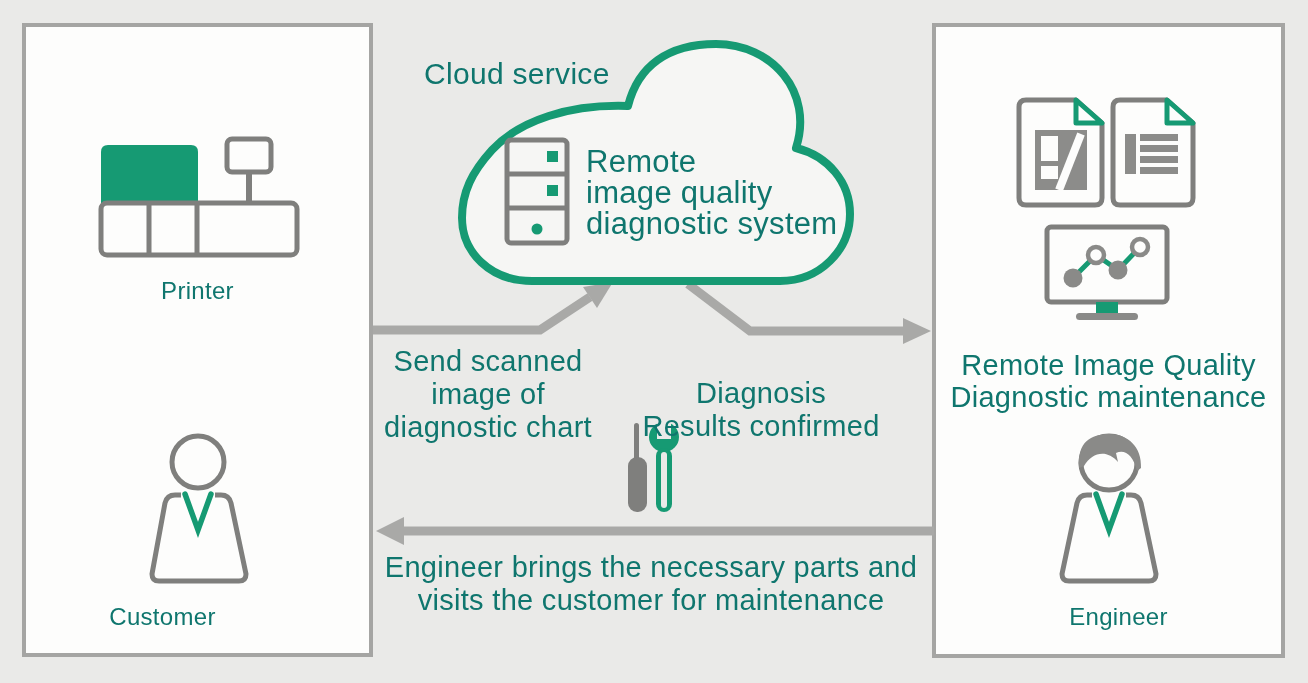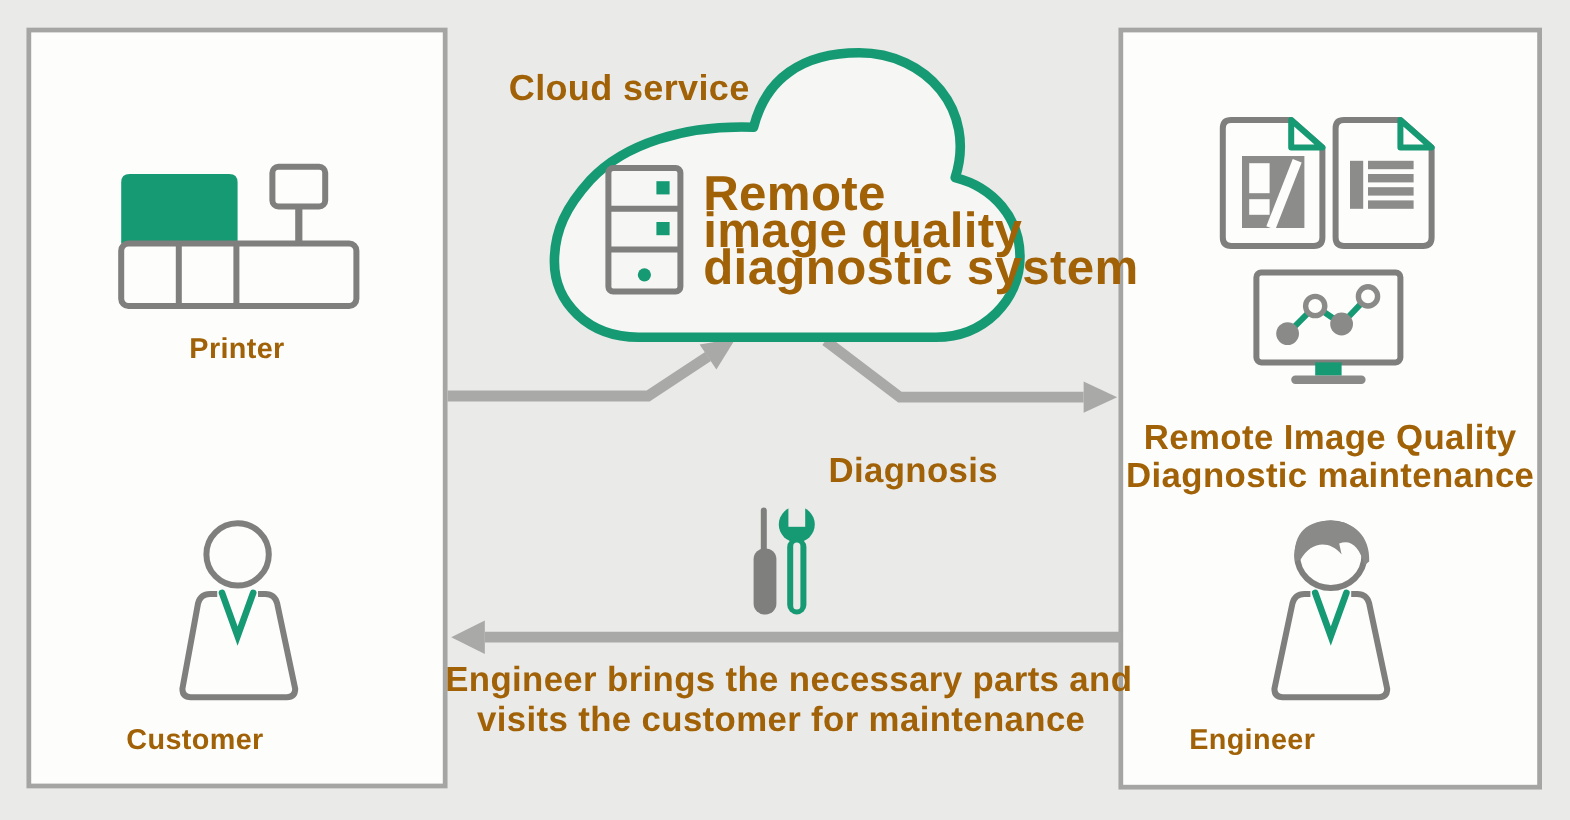--- a/index.html
+++ b/index.html
@@ -9,28 +9,28 @@
     font-family:"Liberation Sans","DejaVu Sans",sans-serif;
   }
   .panel {
     position:absolute; background:#fdfdfc; border:4px solid #a5a5a3;
     box-sizing:border-box;
   }
   .panel-left  { left:22px;  top:23px; width:351px; height:634px; }
   .panel-right { left:932px; top:23px; width:353px; height:635px; }
   svg.art { position:absolute; left:0; top:0; }
   .t {
-    position:absolute; color:#a16207; font-weight:700; letter-spacing:.3px;
+    position:absolute; color:#0f766e; font-weight:400; letter-spacing:.3px;
     line-height:33px; font-size:29px; white-space:nowrap;
   }
   .center { text-align:center; }
   .line { display:block; }
   .label-big { font-size:24px; }
   .cloud-label { font-size:30px; }
-  .cloud-sys { font-size:41px; line-height:31px; }
+  .cloud-sys { font-size:31px; line-height:31px; }
   .info { line-height:32px; }
 </style>
 </head>
 <body>
 
 <div class="canvas">
 
   <div class="panel panel-left"></div>
   <div class="panel panel-right"></div>
 
@@ -139,30 +139,36 @@
   <div class="t cloud-sys" style="left:586px; top:146px;">
     <span class="line">Remote</span>
     <span class="line">image quality</span>
     <span class="line">diagnostic system</span>
   </div>
 
   <div class="t label-big center" style="left:22px; top:274px; width:351px;">Printer</div>
 
   <div class="t label-big center" style="left:22px; top:600px; width:281px;">Customer</div>
 
+  <div class="t center" style="left:368px; top:345px; width:240px;">
+    <span class="line">Send scanned</span>
+    <span class="line">image of</span>
+    <span class="line">diagnostic chart</span>
+  </div>
 
   <div class="t center" style="left:611px; top:345px; width:300px;margin-top:32px;">
     <span class="line">Diagnosis</span>
+    <span class="line">Results confirmed</span>
   </div>
 
   <div class="t info center" style="left:932px; top:349px; width:353px;">
     <span class="line">Remote Image Quality</span>
     <span class="line">Diagnostic maintenance</span>
   </div>
 
-  <div class="t label-big center" style="left:888px; top:600px; width:311px;text-align:center;">Engineer</div>
+  <div class="t label-big center" style="left:963px; top:600px; width:311px;text-align:center;">Engineer</div>
 
   <div class="t center" style="left:371px; top:551px; width:560px;">
     <span class="line">Engineer brings the necessary parts and</span>
     <span class="line">visits the customer for maintenance</span>
   </div>
 
 </div>
 
 </body></html>

